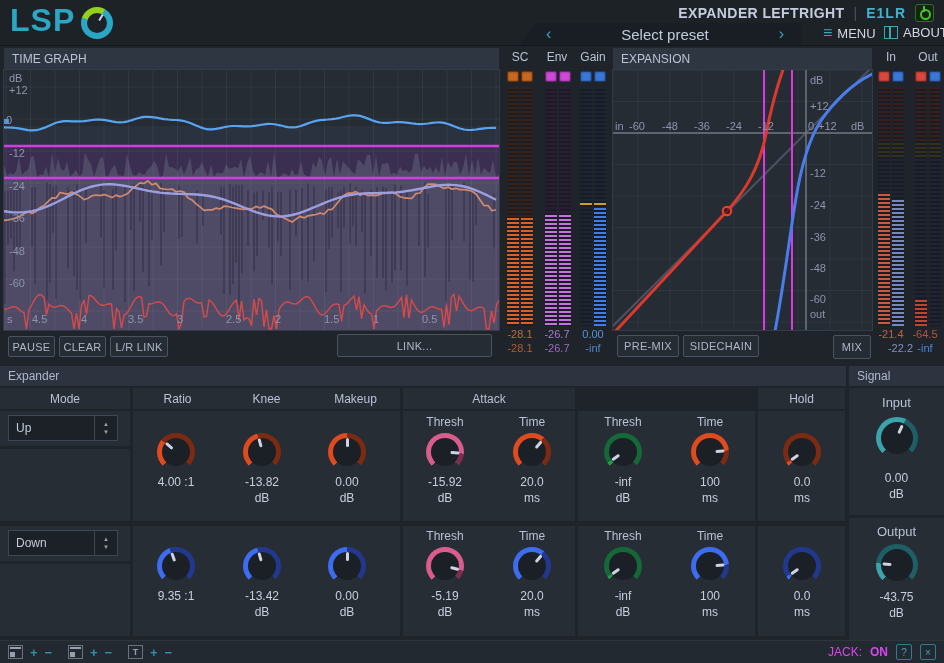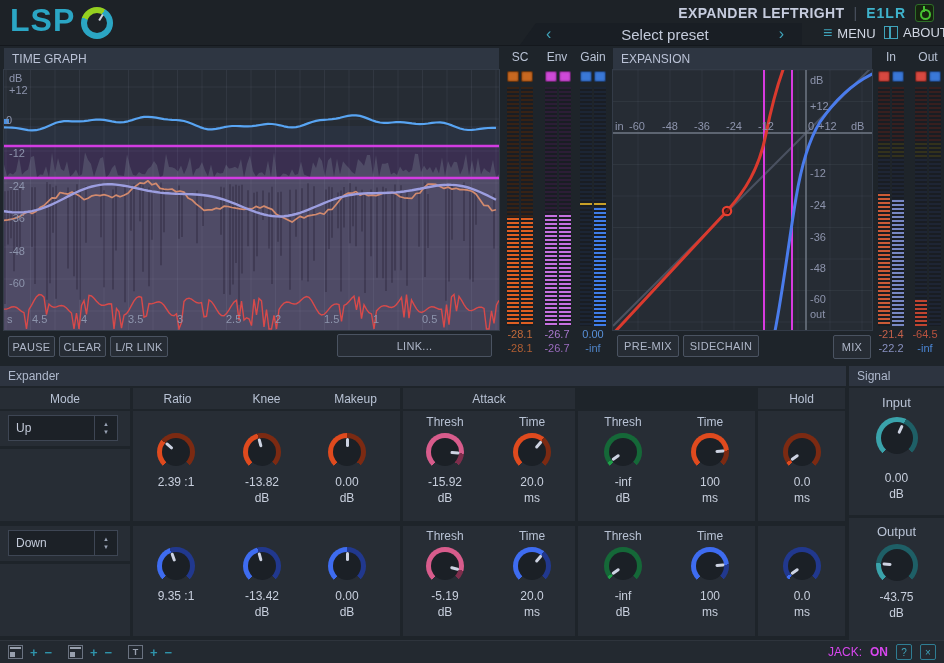--- a/index.html
+++ b/index.html
@@ -356,21 +356,21 @@
       <div class="lit" style="--c:#cb5a36;top:107px;height:132px;"></div>
     </div>
   <div class="mtr abs" style="left:892px;--zones:linear-gradient(to bottom,#371f1f 0 56px,#33311c 56px 72px,#1e2534 72px 100%);">
       <div class="lit" style="--c:#7787c3;top:113px;height:126px;"></div>
     </div>
   <div class="mtr abs" style="left:915px;--zones:linear-gradient(to bottom,#371f1f 0 56px,#33311c 56px 72px,#1e2534 72px 100%);">
       <div class="lit" style="--c:#c04430;top:213px;height:26px;"></div>
     </div>
   <div class="mtr abs" style="left:929px;--zones:linear-gradient(to bottom,#371f1f 0 56px,#33311c 56px 72px,#1e2534 72px 100%);"></div>
   <div class="mval abs" style="left:869px;top:328px;color:#c2604a;">-21.4</div>
-  <div class="mval abs" style="left:869px;top:342px;color:#8890c0;">-22.2</div>
+  <div class="mval abs" style="left:869px;top:342px;color:#8890c0;text-align:right;">-22.2</div>
   <div class="mval abs" style="left:903px;top:328px;color:#b9523e;">-64.5</div>
   <div class="mval abs" style="left:903px;top:342px;color:#4a86d4;">-inf</div>
 
   <div class="secbar abs" style="left:0;top:366px;width:846px;">Expander</div>
   <div class="secbar abs" style="left:849px;top:366px;width:95px;">Signal</div>
 
   <div class="colhdr abs" style="left:133px;top:388px;width:267px;">
     <span style="flex:1;text-align:center;">Ratio</span>
     <span style="flex:1;text-align:center;">Knee</span>
     <span style="flex:1;text-align:center;">Makeup</span>
@@ -407,21 +407,21 @@
         <span>▲</span>
         <span>▼</span>
       </span>
   </div>
 
   <div class="cell abs" style="left:133px;top:412px;">
     <div class="klabel"></div>
     <div class="knob red" style="--fill:85deg;--angle:-50deg;">
         <i class="ptr"></i>
       </div>
-    <div class="kval">2.39 :1</div>
+    <div class="kval">4.00 :1</div>
     <div class="kunit"></div>
   </div>
   <div class="cell abs" style="left:219px;top:412px;">
     <div class="klabel"></div>
     <div class="knob red" style="--fill:120deg;--angle:-15deg;">
         <i class="ptr"></i>
       </div>
     <div class="kval">-13.82</div>
     <div class="kunit">dB</div>
   </div>

